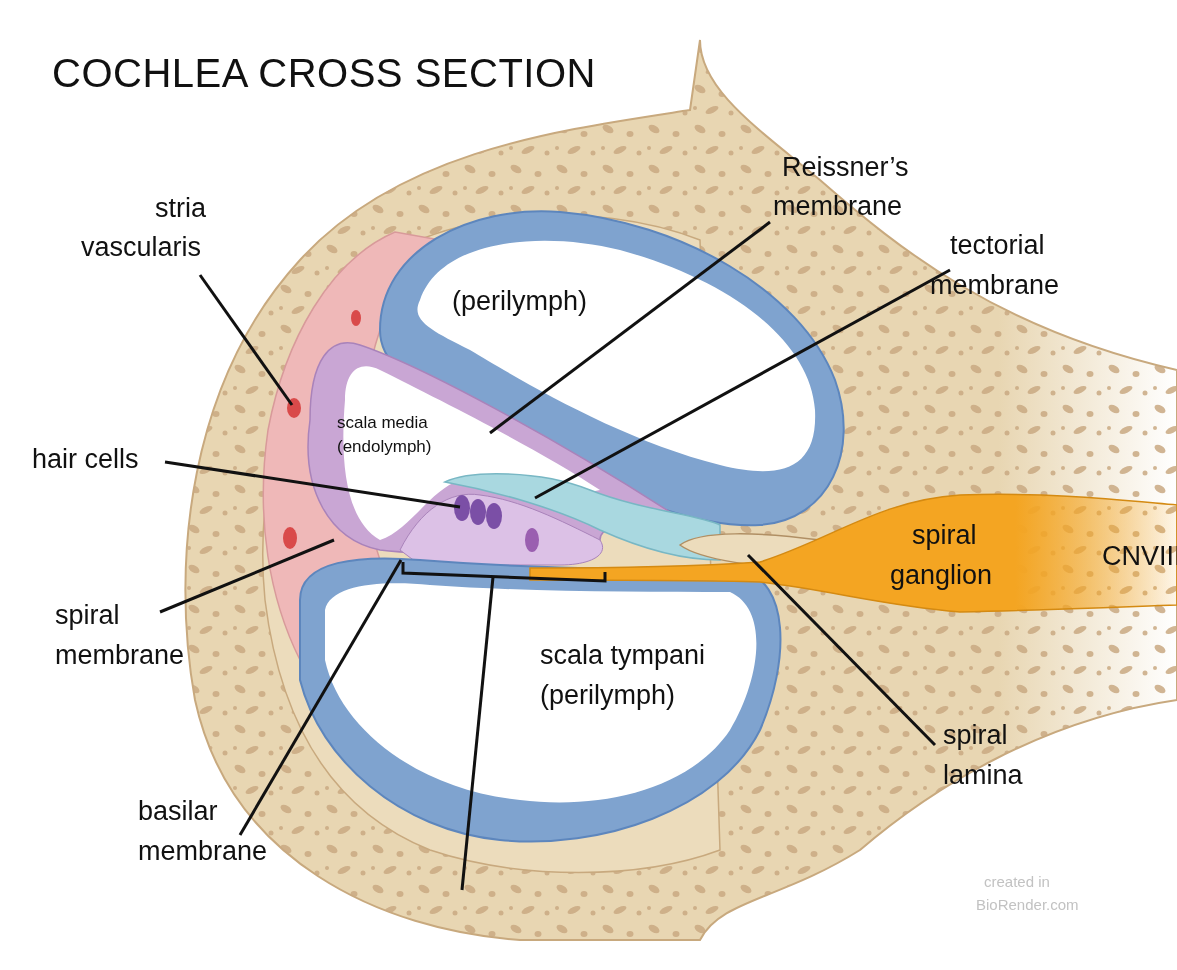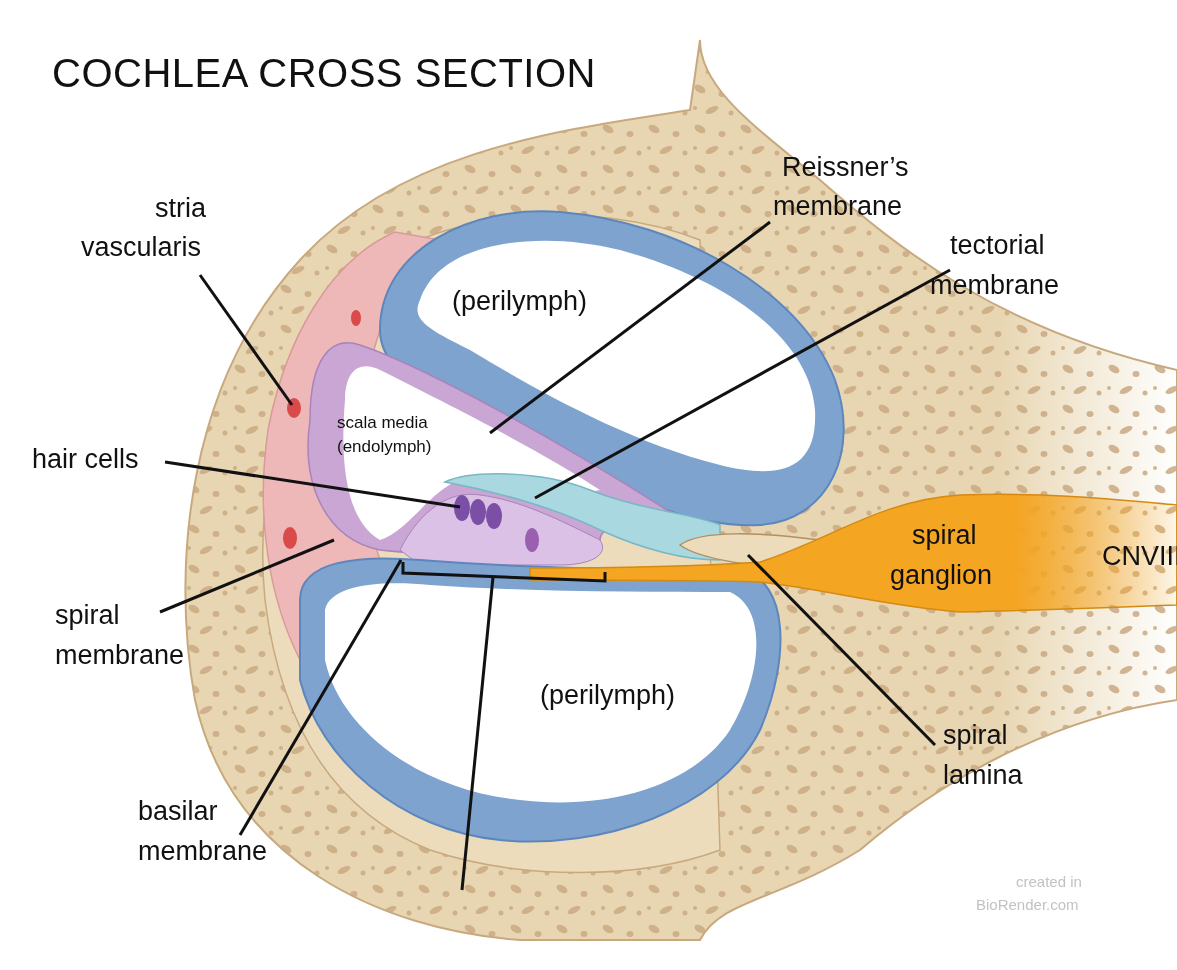--- a/index.html
+++ b/index.html
@@ -106,24 +106,25 @@
   <div class="lbl big" style="left:32px;top:444px;">hair cells</div>
 
   <div class="lbl big" style="left:55px;top:600px;">spiral</div>
   <div class="lbl big" style="left:55px;top:640px;">membrane</div>
 
   <div class="lbl big" style="left:912px;top:520px;">spiral</div>
   <div class="lbl big" style="left:890px;top:560px;">ganglion</div>
 
   <div class="lbl big" style="left:1058px;top:541px;margin-left:44px;">CNVIII</div>
 
+  <div class="lbl big" style="left:540px;top:640px;">scala tympani</div>
   <div class="lbl big" style="left:540px;top:680px;">(perilymph)</div>
 
   <div class="lbl big" style="left:943px;top:720px;">spiral</div>
   <div class="lbl big" style="left:943px;top:760px;">lamina</div>
 
   <div class="lbl big" style="left:138px;top:796px;">basilar</div>
   <div class="lbl big" style="left:138px;top:836px;">membrane</div>
 
 
-  <div class="lbl wm" style="left:1016px;top:873px;">created in</div>
+  <div class="lbl wm" style="left:984px;top:873px;">created in</div>
   <div class="lbl wm" style="left:976px;top:896px;">BioRender.com</div>
 </div>
 
 </body></html>

